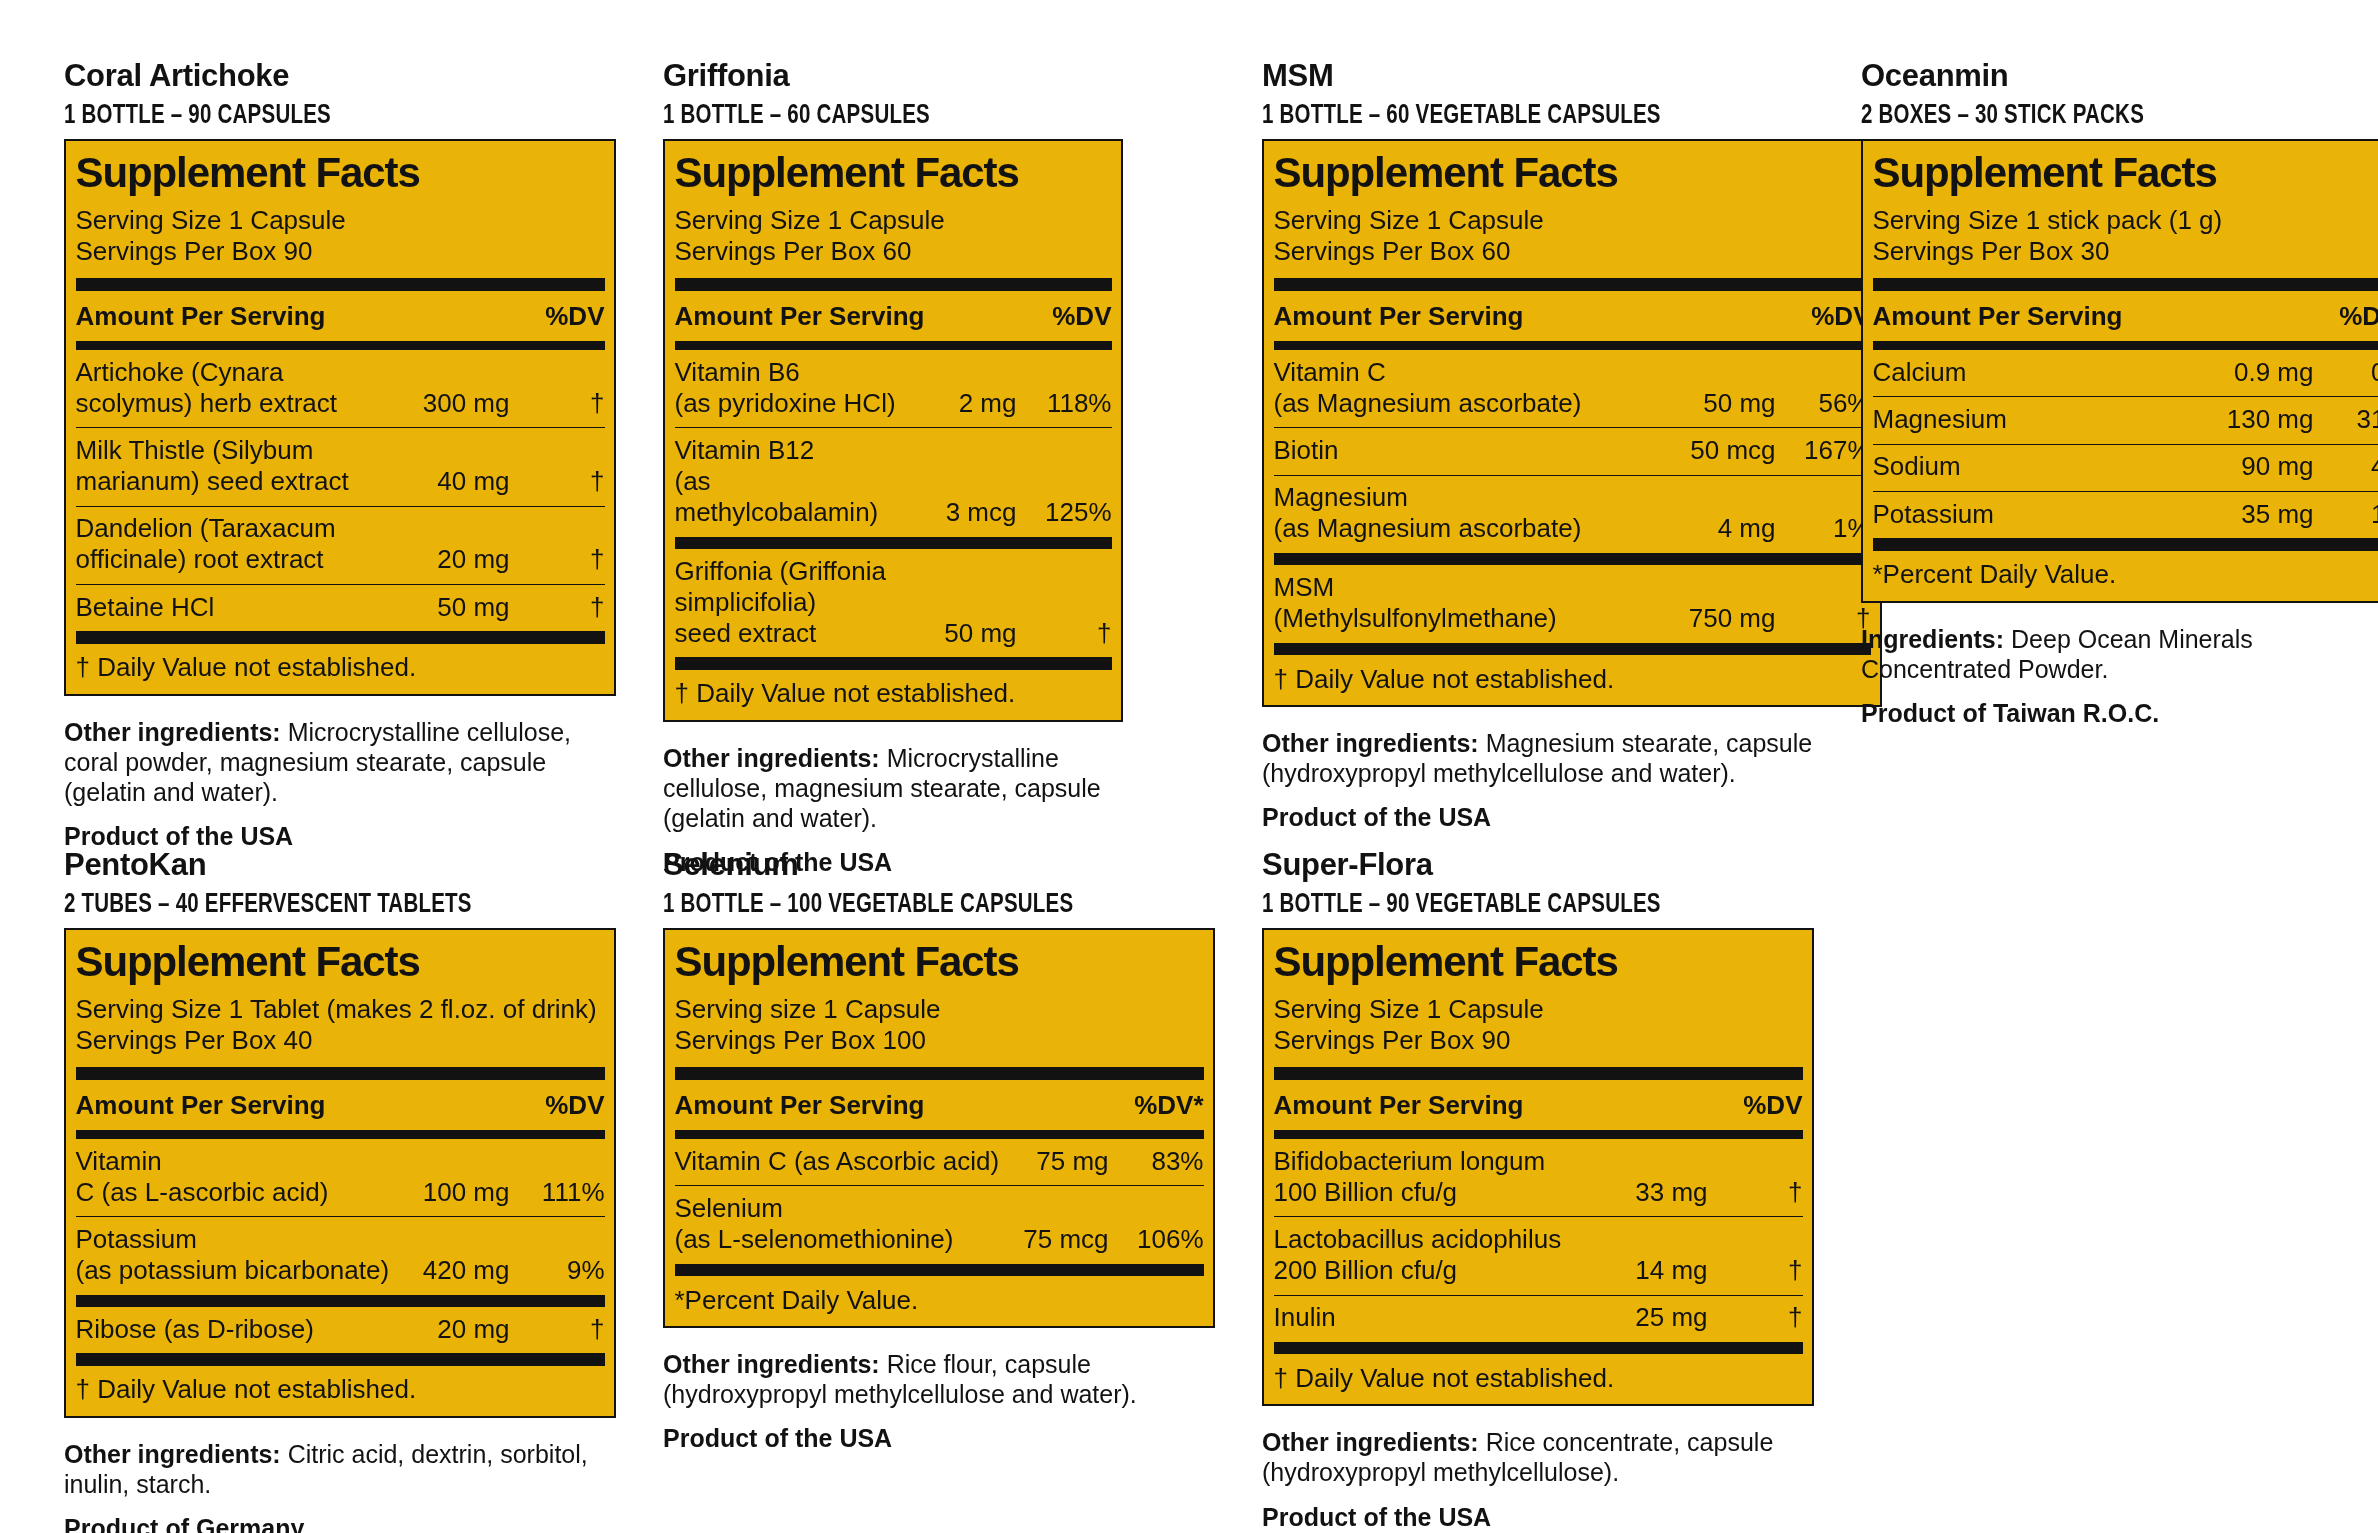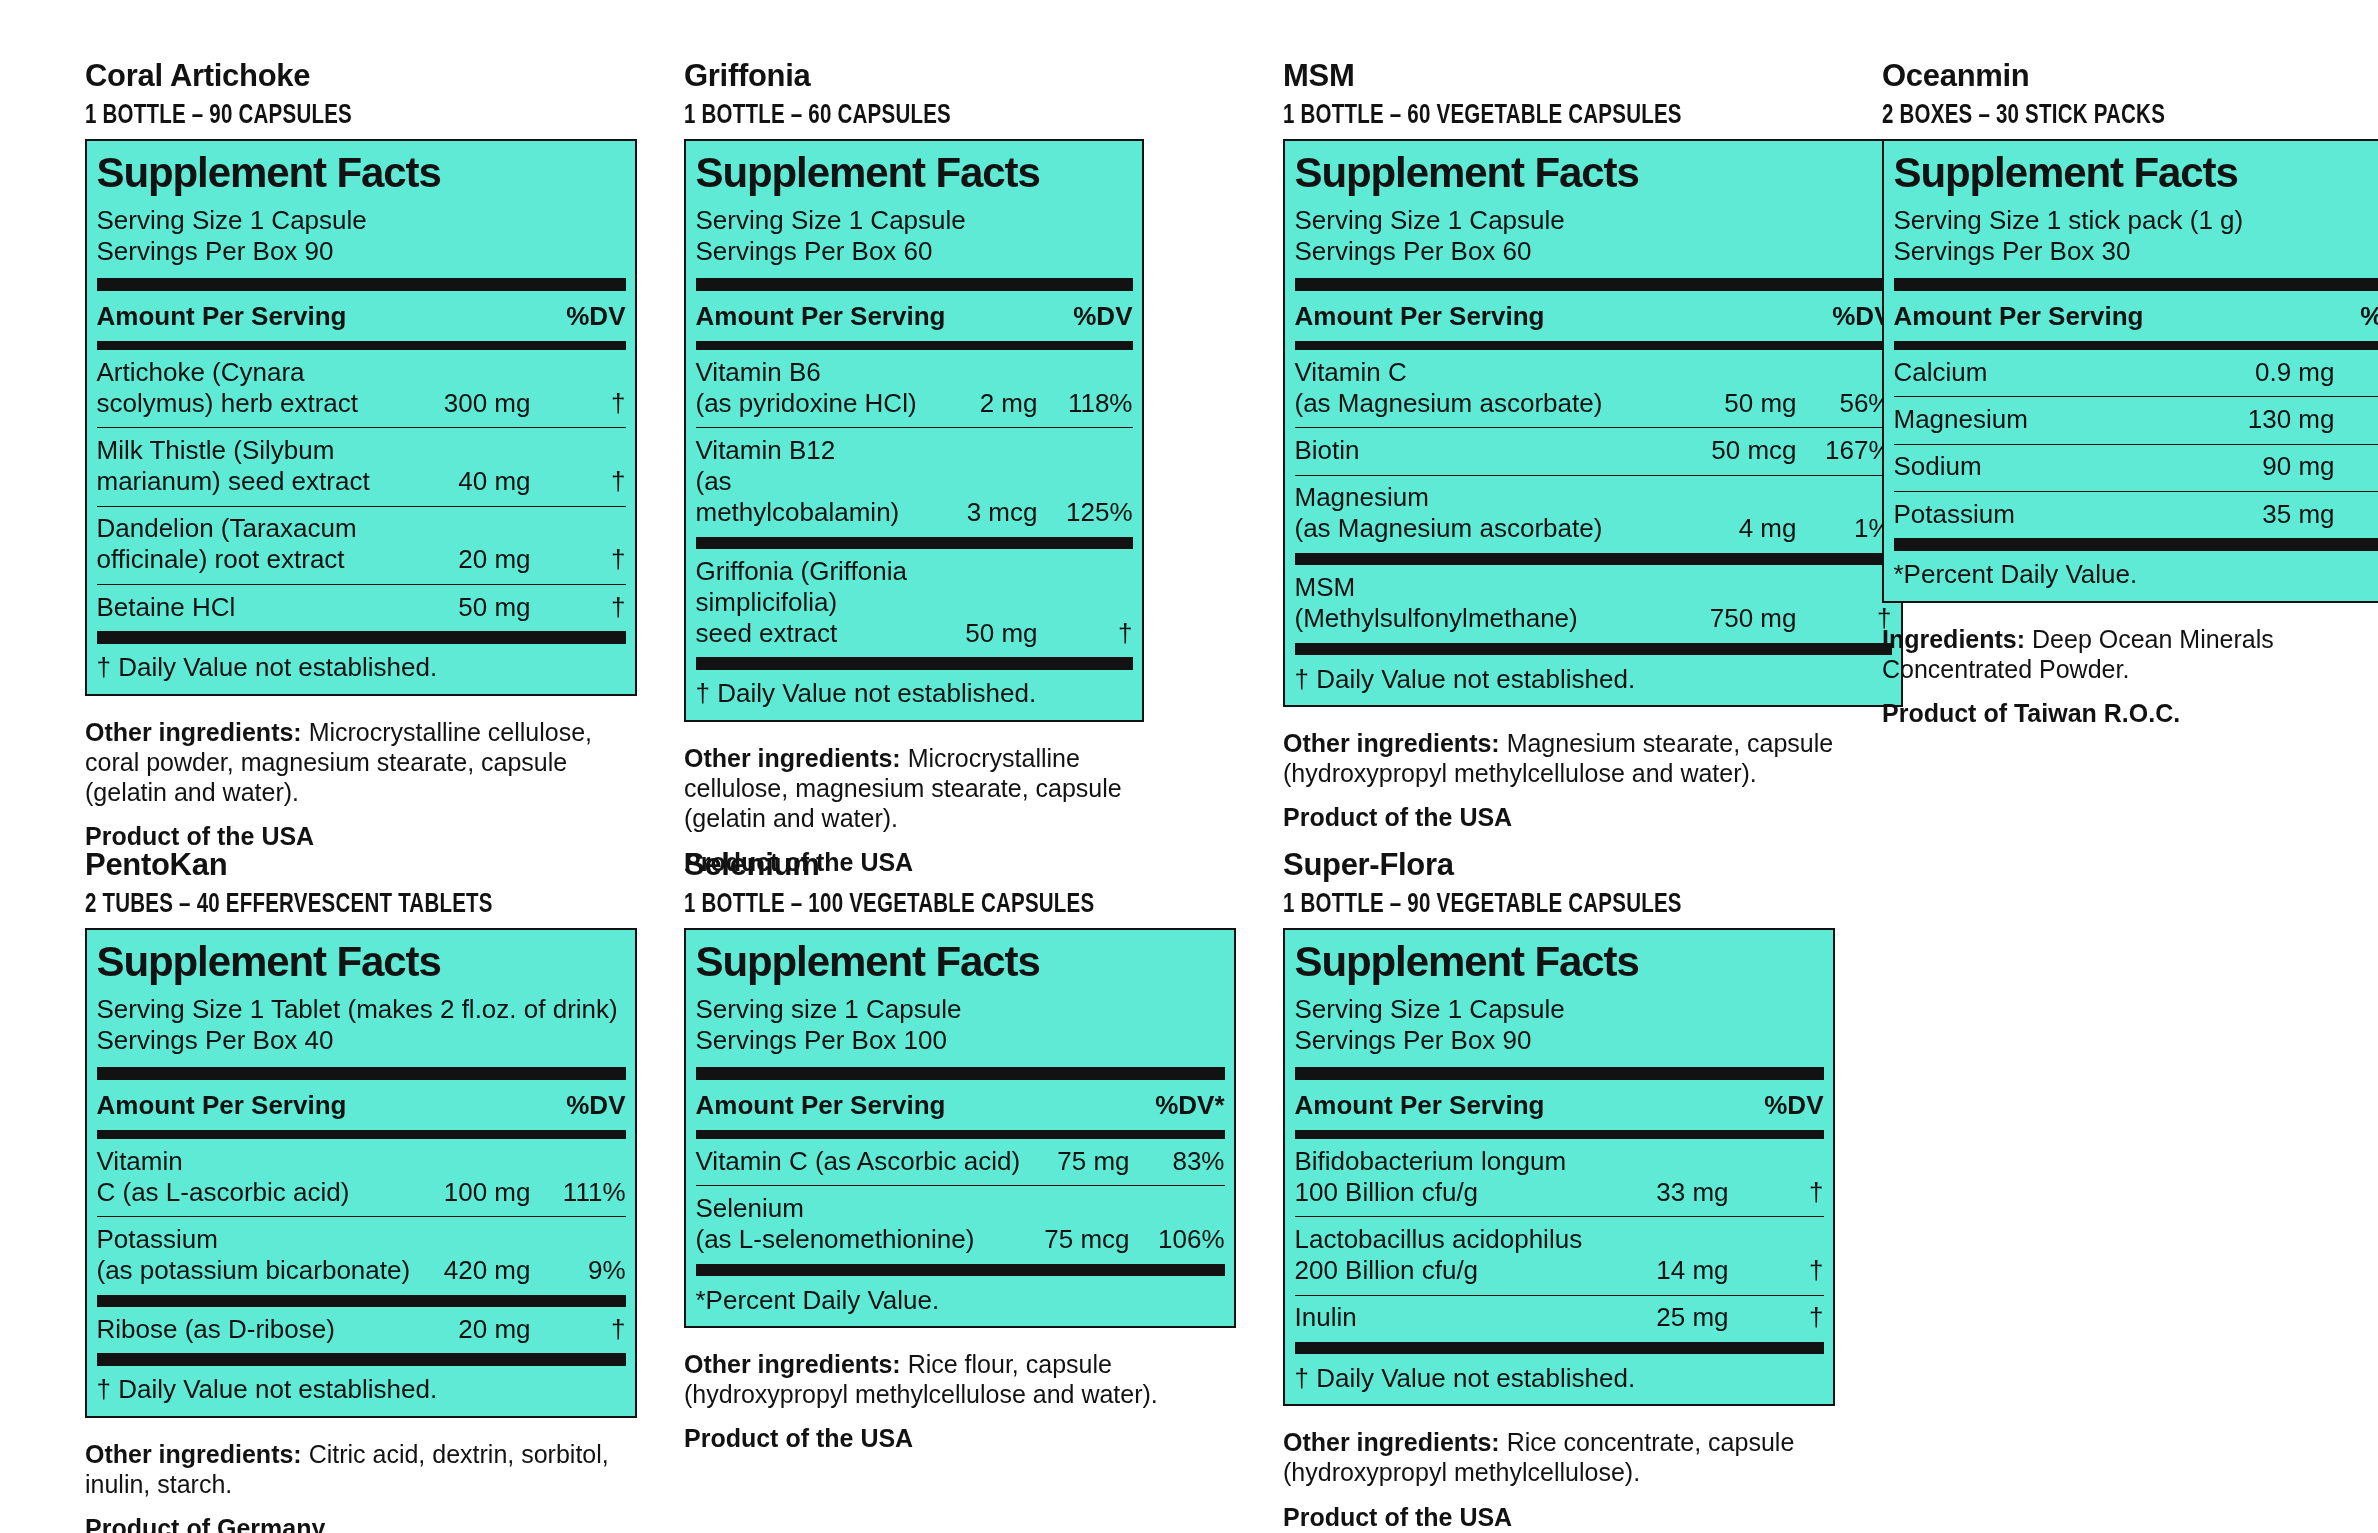--- a/index.html
+++ b/index.html
@@ -3,35 +3,35 @@
 <meta charset="utf-8">
 <style>
   html,body{margin:0;padding:0;background:#ffffff;}
   #sheet{
     position:relative;
     width:2379px;height:1533px;
     background:#ffffff;
     color:#121212;
     font-family:"Liberation Sans","DejaVu Sans",sans-serif;
   }
-  .product{position:absolute;margin-left:21px;}
+  .product{position:absolute;}
   .label-0{left:64px;top:57px;width:552px;}
   .label-1{left:663px;top:57px;width:460px;}
   .label-2{left:1262px;top:57px;width:620px;}
   .label-3{left:1861px;top:57px;width:559px;}
   .label-4{left:64px;top:846px;width:552px;}
   .label-5{left:663px;top:846px;width:552px;}
   .label-6{left:1262px;top:846px;width:552px;}
 
   .ptitle{margin:0;font-size:31px;line-height:38px;font-weight:bold;letter-spacing:-0.3px;}
   .psub-wrap{height:34px;margin:1px 0 8.6px;}
   .psub{display:inline-block;font-size:28.5px;line-height:34px;font-weight:bold;
         white-space:nowrap;transform:scaleX(0.72);transform-origin:0 50%;letter-spacing:0.3px;}
 
-  .panel{border:2.9px solid #121212;padding:5.7px 9.5px 7.6px;background:#5eead4;}
+  .panel{border:2.9px solid #121212;padding:5.7px 9.5px 7.6px;background:#eab308;}
   .sftitle{font-size:42px;line-height:49px;font-weight:bold;letter-spacing:-1.1px;margin:1.9px 0 7.6px;}
   .serving{font-size:26px;line-height:31px;}
   .bar{background:#121212;}
   .bar-top{height:13.3px;margin-top:11.4px;}
   .hdr{display:flex;justify-content:space-between;align-items:flex-end;
        font-weight:bold;font-size:26px;line-height:31px;padding:9.5px 0 8.6px;}
   .bar-hdr{height:9.5px;}
   .row{display:flex;align-items:flex-end;font-size:26px;line-height:31px;padding:6.7px 0 8.6px;}
   .row.sep-line{border-top:1.9px solid #121212;}
   .row .name{flex:1;white-space:pre-line;}

